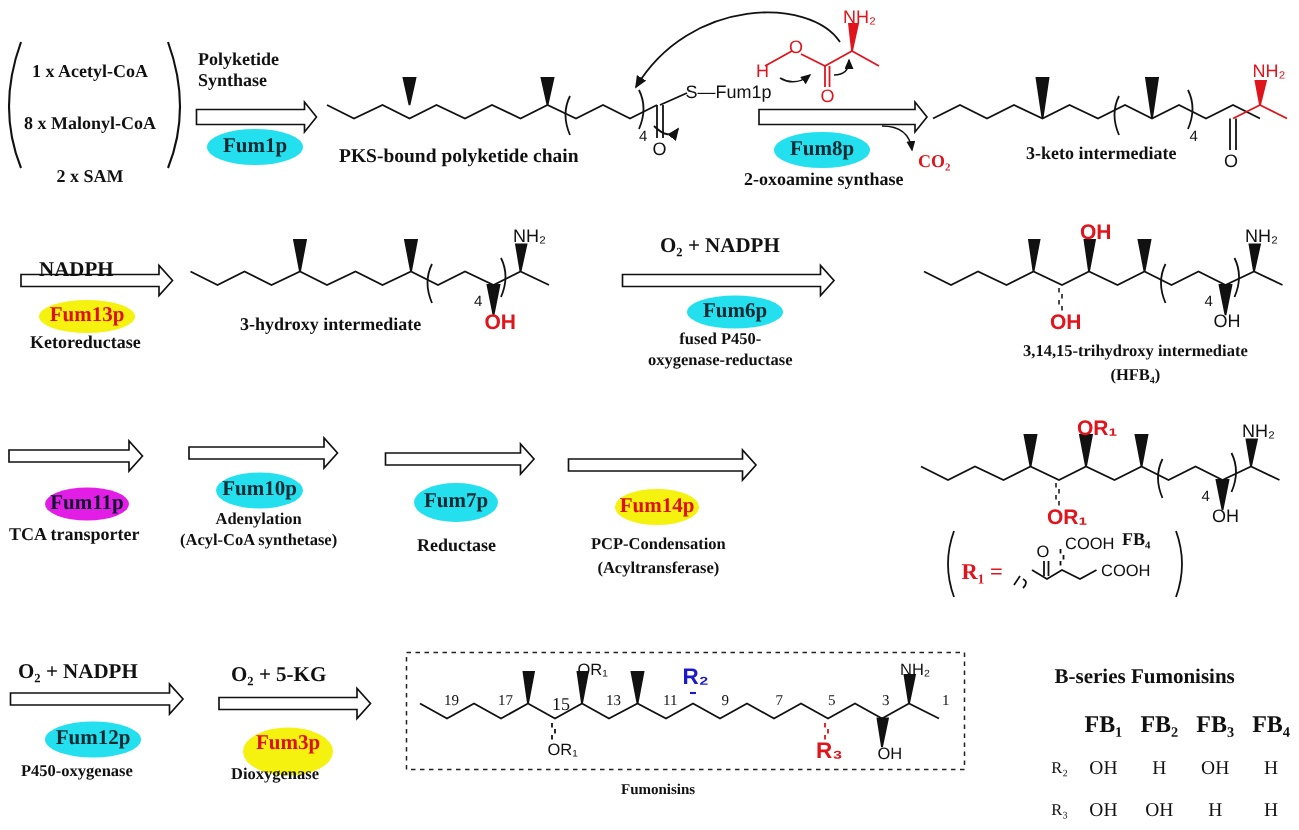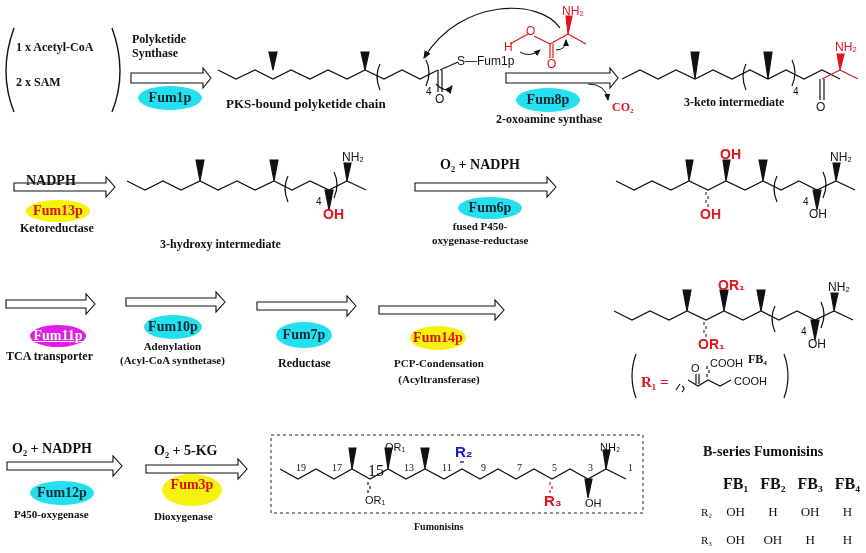--- a/index.html
+++ b/index.html
@@ -5,21 +5,21 @@
   html,body{margin:0;padding:0;background:#fff;}
   body{width:866px;height:553px;position:relative;overflow:hidden;font-family:"Liberation Serif",serif;color:#111;}
   .abs{position:absolute;}
   .serif-b{font-family:"Liberation Serif",serif;font-weight:bold;}
   .sans{font-family:"Liberation Sans",sans-serif;}
   .lbl{font-size:12px;font-weight:bold;text-align:center;white-space:nowrap;line-height:14px;}
   .cof{font-size:14px;font-weight:bold;white-space:nowrap;}
   .enz{position:absolute;border-radius:50%;font-weight:bold;font-size:14px;text-align:center;line-height:24px;height:24px;}
   .cyan{background:#24e0ef;color:#0a2a33;}
   .yellow{background:#f5f20f;color:#e01010;}
-  .magenta{background:#e21ee6;color:#ffffff;text-decoration:underline;}
+  .magenta{background:#e21ee6;color:#0f172a;}
   svg{position:absolute;left:0;top:0;overflow:visible;}
   .red{color:#e0141c;}
   .blue{color:#1a1ac8;}
   table.fb{border-collapse:collapse;font-family:"Liberation Serif",serif;}
   table.fb td{padding:0;text-align:center;font-size:13px;height:28px;}
   table.fb th{font-size:16px;font-weight:bold;padding:0 6px;height:26px;}
 </style>
 </head>
 <body>
 
@@ -134,22 +134,23 @@
     <path d="M385,448 L388,469 L392,448 Z" fill="#111"></path>
     <path d="M421,448 L425,469 L429,448 Z" fill="#111"></path>
     <path d="M585,479 L588,498 L592,479 Z" fill="#111"></path>
     <path d="M603,450 L606,469 L610,450 Z" fill="#111"></path>
     <path d="M368,482 v3 M370,486 v3 M368,490 v3"></path>
   </g>
   <path d="M460,462 h4" stroke="#1a1ac8" stroke-width="1.4"></path>
   <path d="M550,482 v3 M552,486 v3 M550,490 v3" stroke="#e0141c" stroke-width="1.2" fill="none"></path>
 </svg>
 
-<div class="abs serif-b" style="left:16px;top:30px;font-size:12px;line-height:35px;">
+<div class="abs serif-b" style="left:16px;top:30px;font-size:12px;line-height:35px;text-align:center;">
   <div>1 x Acetyl-CoA</div>
+  <div>8 x Malonyl-CoA</div>
   <div>2 x SAM</div>
 </div>
 
 <div class="abs lbl" style="left:132px;top:32px;text-align:left;">
   <div>Polyketide</div>
   <div>Synthase</div>
 </div>
 <div class="enz cyan" style="left:138px;top:86px;width:64px;">Fum1p</div>
 
 <div class="abs lbl" style="left:226px;top:97px;font-size:13px;">PKS-bound polyketide chain</div>
@@ -168,38 +169,40 @@
 
 <div class="abs lbl" style="left:684px;top:95px;font-size:12px;">3-keto intermediate</div>
 <div class="abs sans red" style="left:835px;top:40px;font-size:12px;">NH₂</div>
 <div class="abs sans" style="left:816px;top:100px;font-size:12px;">O</div>
 <div class="abs sans" style="left:793px;top:86px;font-size:10px;">4</div>
 
 <div class="abs cof" style="left:26px;top:158px;margin-top:15px;">NADPH</div>
 <div class="enz yellow" style="left:26px;top:200px;width:64px;height:22px;line-height:22px;">Fum13p</div>
 <div class="abs lbl" style="left:20px;top:221px;">Ketoreductase</div>
 
-<div class="abs lbl" style="left:160px;top:209px;margin-top:28px;">3-hydroxy intermediate</div>
+<div class="abs lbl" style="left:160px;top:209px;">3-hydroxy intermediate</div>
 <div class="abs sans" style="left:342px;top:150px;font-size:12px;">NH₂</div>
 <div class="abs sans red" style="left:323px;top:206px;font-size:14px;font-weight:bold;">OH</div>
 <div class="abs sans" style="left:316px;top:196px;font-size:10px;">4</div>
 
 <div class="abs cof" style="left:440px;top:157px;">O₂ + NADPH</div>
 <div class="enz cyan" style="left:458px;top:197px;width:64px;height:22px;line-height:22px;">Fum6p</div>
 <div class="abs lbl" style="left:432px;top:219px;font-size:11px;">
   <div>fused P450-</div>
   <div>oxygenase-reductase</div>
 </div>
 
 <div class="abs sans red" style="left:720px;top:146px;font-size:14px;font-weight:bold;">OH</div>
 <div class="abs sans red" style="left:700px;top:206px;font-size:14px;font-weight:bold;">OH</div>
 <div class="abs sans" style="left:809px;top:207px;font-size:12px;">OH</div>
 <div class="abs sans" style="left:830px;top:150px;font-size:12px;">NH₂</div>
 <div class="abs sans" style="left:803px;top:196px;font-size:10px;">4</div>
 <div class="abs lbl" style="left:682px;top:226px;font-size:11px;line-height:16px;">
+  <div>3,14,15-trihydroxy intermediate</div>
+  <div>(HFB₄)</div>
 </div>
 
 <div class="enz magenta" style="left:30px;top:325px;width:56px;height:22px;line-height:22px;">Fum11p</div>
 <div class="abs lbl" style="left:6px;top:349px;">TCA transporter</div>
 
 <div class="enz cyan" style="left:144px;top:315px;width:58px;height:24px;">Fum10p</div>
 <div class="abs lbl" style="left:120px;top:339px;font-size:11px;">
   <div>Adenylation</div>
   <div>(Acyl-CoA synthetase)</div>
 </div>
@@ -223,34 +226,34 @@
 <div class="abs serif-b red" style="left:641px;top:374px;font-size:15px;">R₁ =</div>
 <div class="abs sans" style="left:691px;top:362px;font-size:11px;">O</div>
 <div class="abs sans" style="left:710px;top:357px;font-size:11px;">COOH</div>
 <div class="abs sans" style="left:734px;top:375px;font-size:11px;">COOH</div>
 
 <div class="abs cof" style="left:12px;top:441px;">O₂ + NADPH</div>
 <div class="enz cyan" style="left:30px;top:481px;width:64px;height:24px;">Fum12p</div>
 <div class="abs lbl" style="left:14px;top:507px;font-size:11px;">P450-oxygenase</div>
 
 <div class="abs cof" style="left:154px;top:443px;">O₂ + 5-KG</div>
-<div class="enz yellow" style="left:162px;top:474px;width:60px;height:32px;line-height:22px;">Fum3p</div>
+<div class="enz yellow" style="left:162px;top:485px;width:60px;height:32px;line-height:22px;">Fum3p</div>
 <div class="abs lbl" style="left:154px;top:509px;font-size:11px;">Dioxygenase</div>
 
 <div class="abs sans" style="left:385px;top:441px;font-size:11px;">OR₁</div>
 <div class="abs sans" style="left:365px;top:494px;font-size:11px;">OR₁</div>
 <div class="abs sans blue" style="left:455px;top:443px;font-size:15px;font-weight:bold;">R₂</div>
 <div class="abs sans red" style="left:544px;top:492px;font-size:15px;font-weight:bold;">R₃</div>
 <div class="abs sans" style="left:585px;top:497px;font-size:11px;">OH</div>
 <div class="abs sans" style="left:600px;top:441px;font-size:11px;">NH₂</div>
 
 <div>
   <span class="abs" style="left:296px;top:462px;font-size:10px;">19</span>
   <span class="abs" style="left:332px;top:462px;font-size:10px;">17</span>
-  <span class="abs" style="left:368px;top:462px;font-size:16px;">15</span>
+  <span class="abs" style="left:368px;top:462px;font-size:12px;">15</span>
   <span class="abs" style="left:404px;top:462px;font-size:10px;">13</span>
   <span class="abs" style="left:442px;top:462px;font-size:10px;">11</span>
   <span class="abs" style="left:481px;top:462px;font-size:10px;">9</span>
   <span class="abs" style="left:517px;top:462px;font-size:10px;">7</span>
   <span class="abs" style="left:552px;top:462px;font-size:10px;">5</span>
   <span class="abs" style="left:588px;top:462px;font-size:10px;">3</span>
   <span class="abs" style="left:628px;top:462px;font-size:10px;">1</span>
 </div>
 
 <div class="abs serif-b" style="left:414px;top:521px;font-size:10px;">Fumonisins</div>

